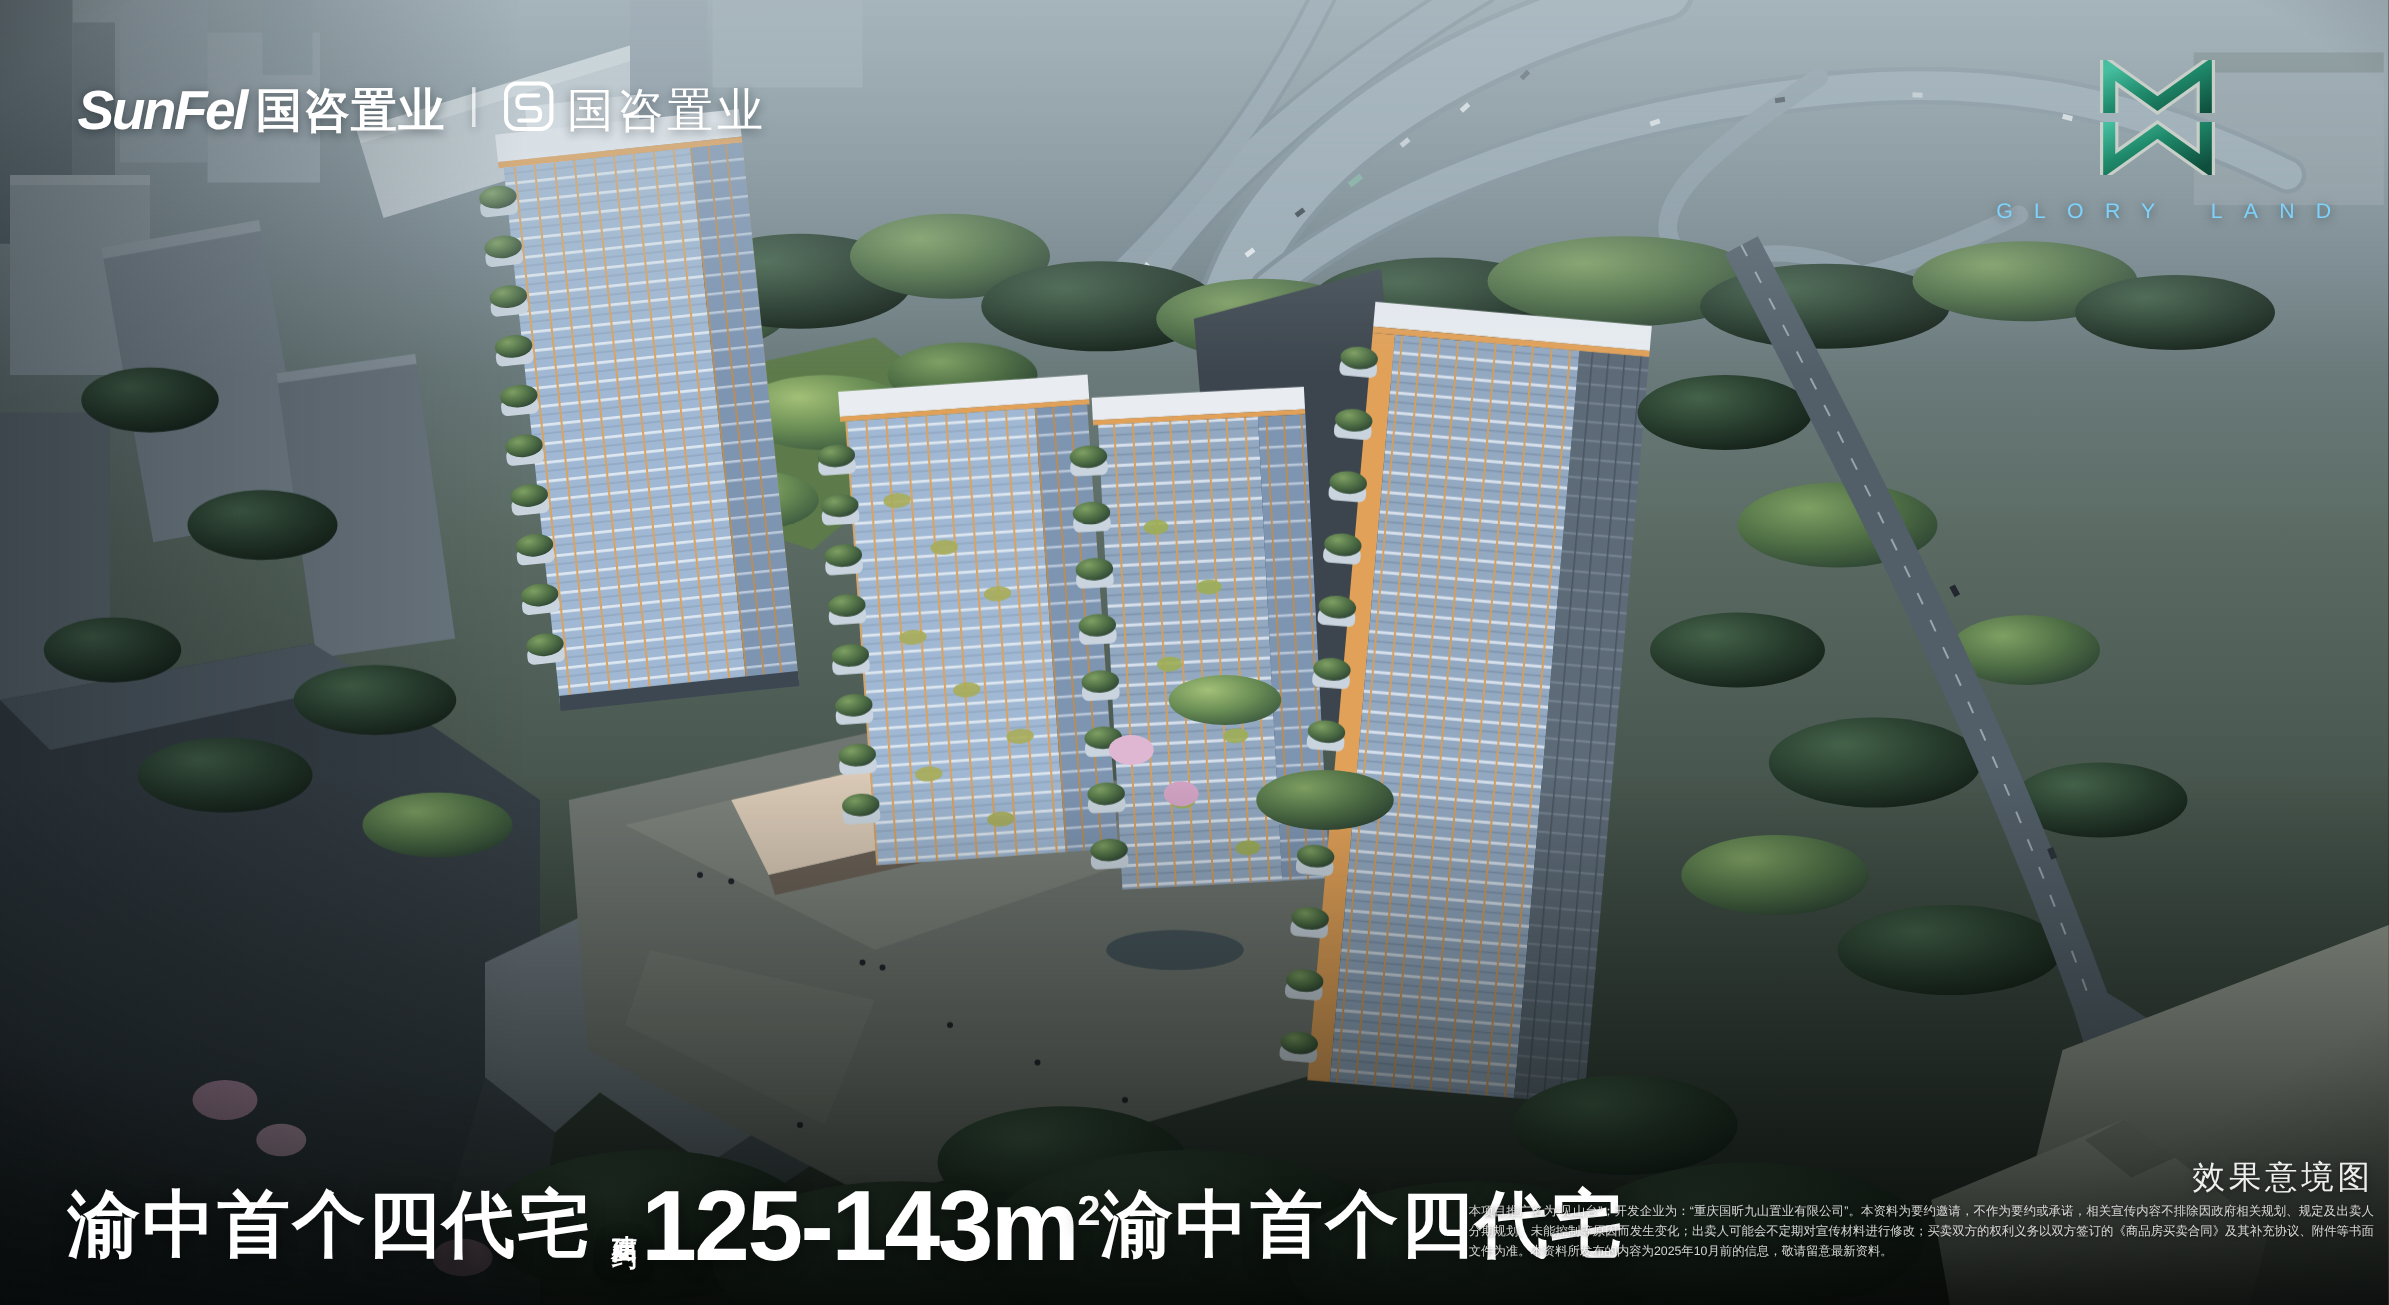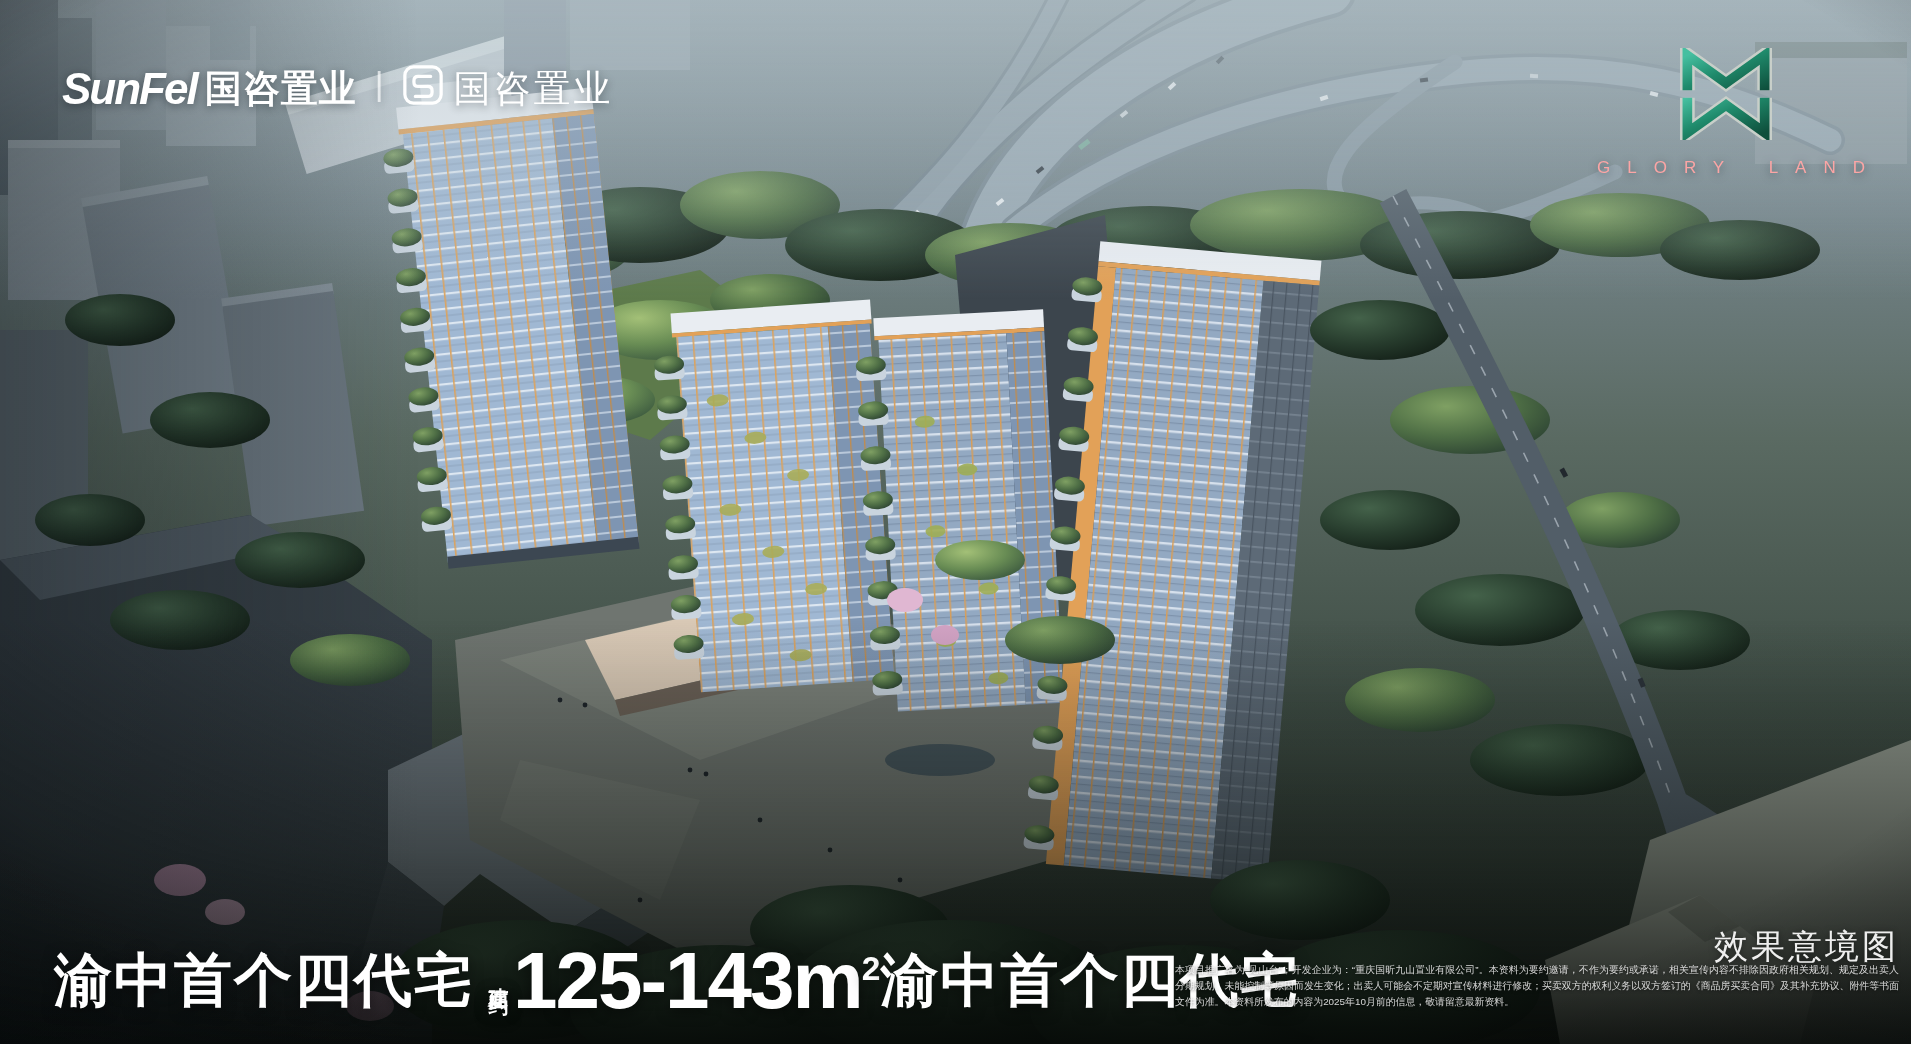--- a/index.html
+++ b/index.html
@@ -12,39 +12,39 @@
               color:#fff;text-shadow:0 2px 8px rgba(10,20,25,.45);white-space:nowrap;}
   .sunfel-en{font-size:44px;font-weight:900;font-style:italic;letter-spacing:-2px;}
   .sunfel-cn{font-size:37px;font-weight:900;margin-left:8px;letter-spacing:1px;}
   .logo-divider{font-size:34px;font-weight:100;opacity:.65;margin:0 18px;}
   .guozi-icon{width:42px;height:42px;margin-right:10px;display:inline-block;}
   .guozi-icon svg{width:42px;height:42px;display:block;}
   .guozi-cn{font-size:37px;font-weight:400;letter-spacing:3px;}
 
   
   .brand-right{position:absolute;left:1580px;top:48px;width:292px;text-align:center;
-               color:#fca5a5;text-shadow:0 2px 8px rgba(10,20,25,.5);}
+               color:#7dd3fc;text-shadow:0 2px 8px rgba(10,20,25,.5);}
   .emblem{display:inline-block;width:106px;height:92px;}
   .emblem svg{width:106px;height:92px;display:block;}
   .gl-en{margin-top:14px;font-size:17px;font-weight:400;letter-spacing:17px;word-spacing:6px;
          text-indent:17px;white-space:nowrap;}
   .gl-cn{margin-top:12px;font-size:38px;font-weight:500;letter-spacing:28px;text-indent:28px;
          white-space:nowrap;}
 
   
   .headline{position:absolute;left:54px;bottom:30px;margin:0;display:flex;align-items:center;
             color:#fff;text-shadow:0 3px 14px rgba(0,0,0,.55);white-space:nowrap;}
   .h-cn{font-size:58px;font-weight:900;line-height:1;letter-spacing:2px;}
   .h-area{writing-mode:vertical-rl;text-orientation:upright;font-size:20px;font-weight:700;
           line-height:1.05;letter-spacing:4px;margin:0 4px 5px 14px;}
   .h-num{font-size:80px;font-weight:900;line-height:.84;letter-spacing:-2px;}
   .h-num sup{font-size:.42em;letter-spacing:0;}
 
   
-  .watermark{position:absolute;right:12px;top:924px;font-size:34px;letter-spacing:3px;
+  .watermark{position:absolute;right:12px;top:924px;font-size:26px;letter-spacing:3px;
              color:rgba(255,255,255,.92);text-shadow:0 1px 6px rgba(0,0,0,.5);}
   .disclaimer{position:absolute;right:12px;top:962px;width:724px;margin:0;
               font-size:9.9px;line-height:1.62;color:rgba(255,255,255,.82);
               text-align:justify;text-shadow:0 1px 3px rgba(0,0,0,.6);}
 
   
   .t1{fill:url(#tg);} .t2{fill:url(#tgd);} .t3{fill:url(#tgb);}
 </style>
 </head>
 <body>

